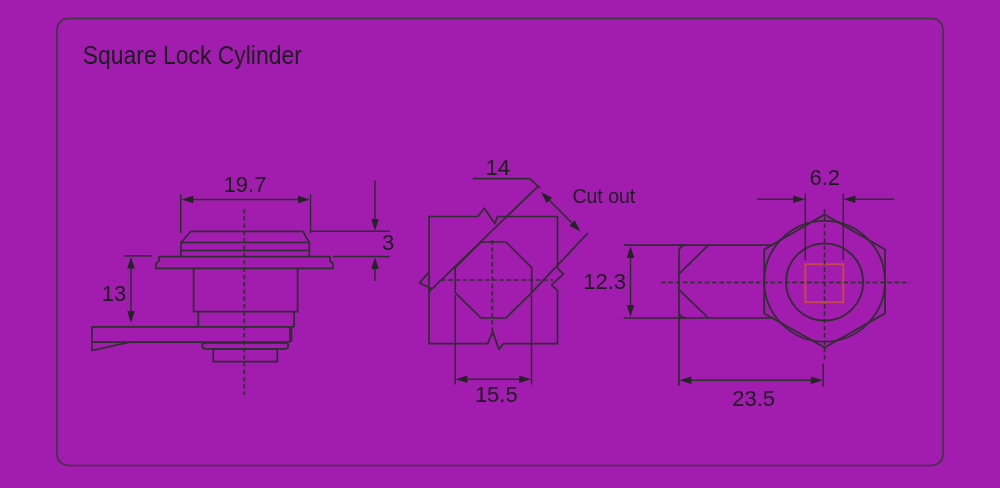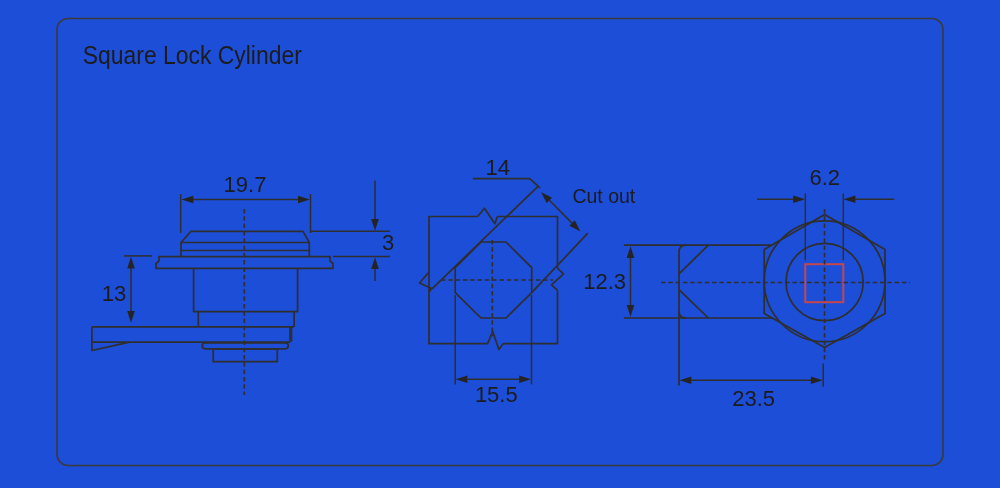--- a/index.html
+++ b/index.html
@@ -1,16 +1,16 @@
 <!DOCTYPE html>
 <html><head>
 <meta charset="utf-8">
 <style>
   html,body{margin:0;padding:0;background:#fff;}
-  #stage{position:relative;width:1000px;height:488px;background:#1d4ed8;overflow:hidden;}
+  #stage{position:relative;width:1000px;height:488px;background:#a21caf;overflow:hidden;}
   svg{position:absolute;left:0;top:0;}
   text{font-family:"Liberation Sans",sans-serif;fill:#1c1c1c;}
 </style>
 </head>
 <body>
 <div id="stage">
 <svg width="1000" height="488" viewBox="0 0 1000 488" style="filter:blur(0.35px)">
 
   <rect x="57" y="18.5" width="886" height="447" rx="11" ry="11" fill="none" stroke="#3a3a3a" stroke-width="1.6"></rect>
   <text x="82.8" y="64" font-size="26.5" textLength="219" lengthAdjust="spacingAndGlyphs">Square Lock Cylinder</text>

